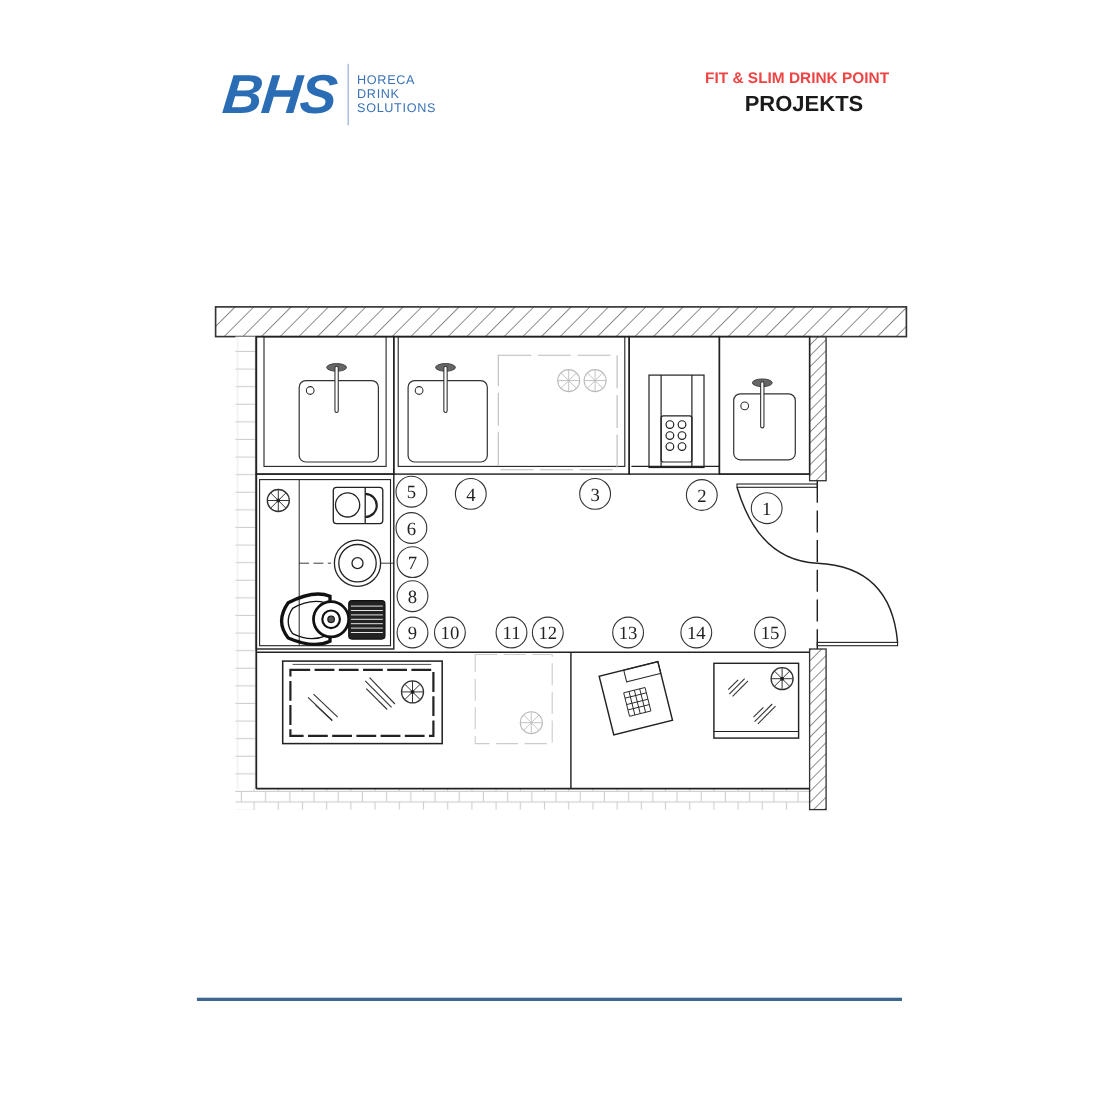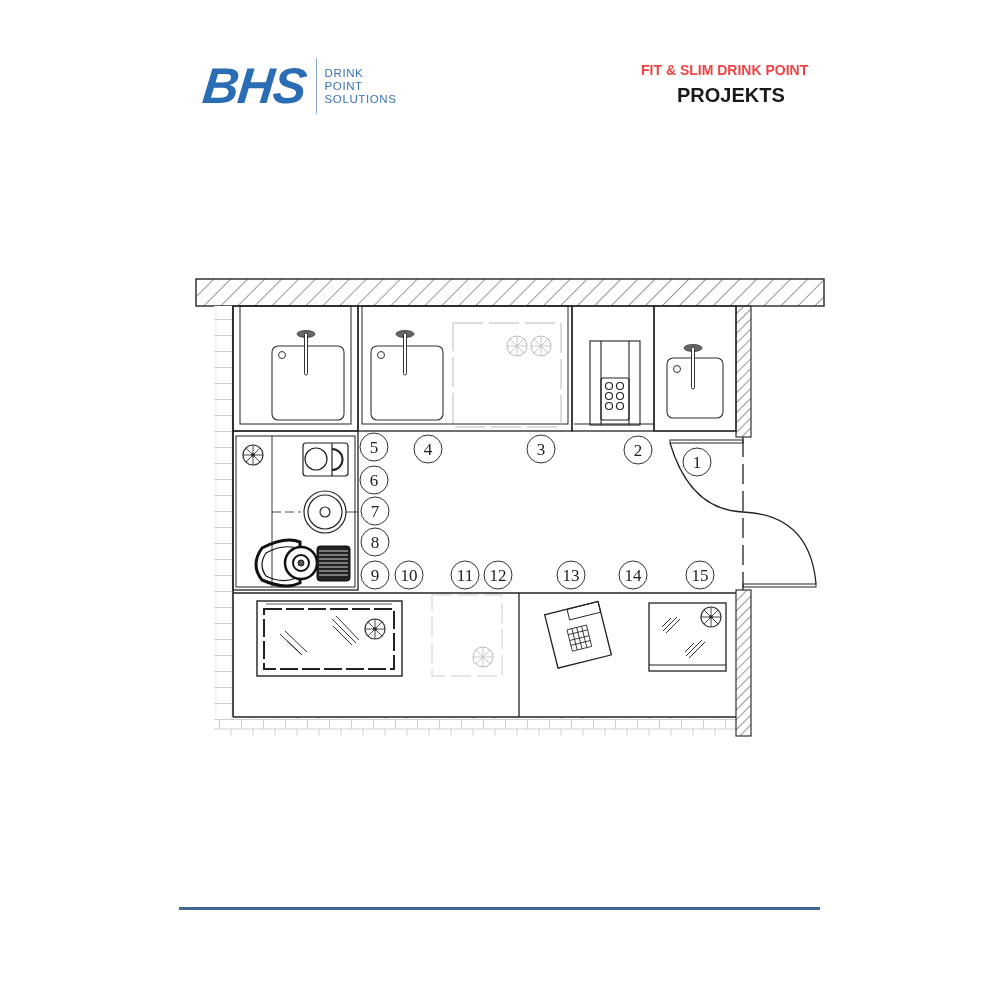--- a/index.html
+++ b/index.html
@@ -15,22 +15,22 @@
   .label-num { font-family:"Liberation Serif", serif; font-size:17px; fill:#222; }
   .footer-rule { position:absolute; left:179px; top:907px; width:641px; height:3px; }
 </style>
 </head>
 <body>
 
 <div class="logo">
   <span class="logo-mark" style="color:#2a6db5;">BHS</span>
   <span class="logo-sep" style="background:#8aa9cf;"></span>
   <div class="logo-text" style="color:#3a73b7;">
+    <div>HORECA</div>
     <div>DRINK</div>
-    <div>POINT</div>
     <div>SOLUTIONS</div>
   </div>
 </div>
 
 <div class="title-block">
   <div class="title-line1">FIT &amp; SLIM DRINK POINT</div>
   <div class="title-line2">PROJEKTS</div>
 </div>
 
 <svg class="plan" width="1000" height="1000" viewBox="0 0 1000 1000">

